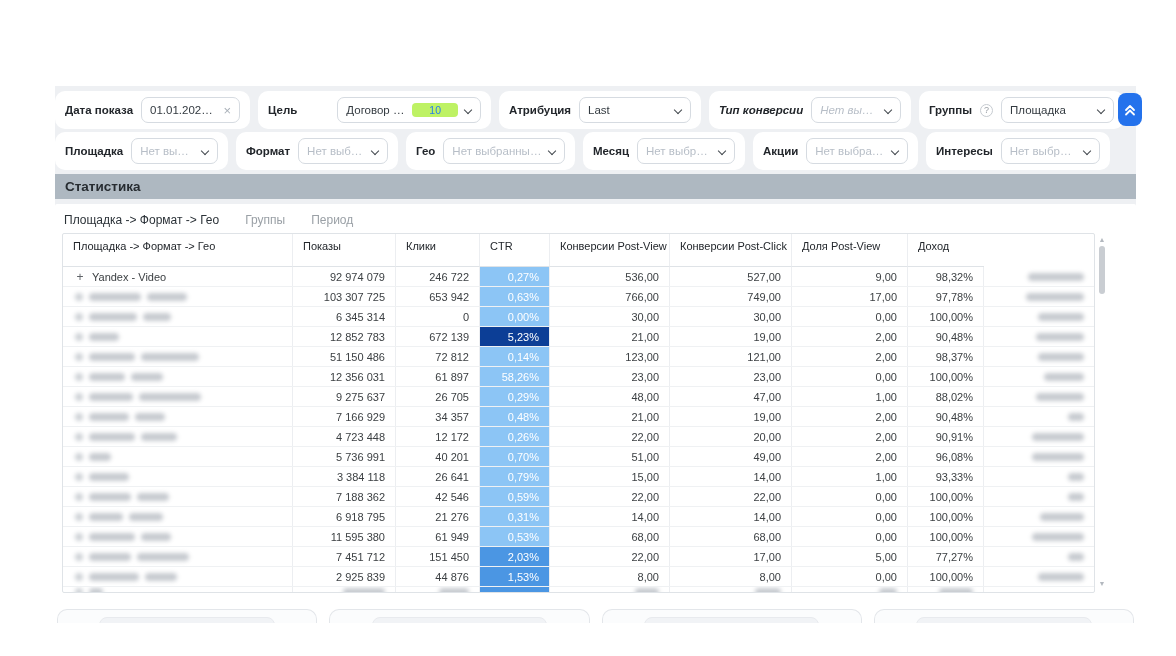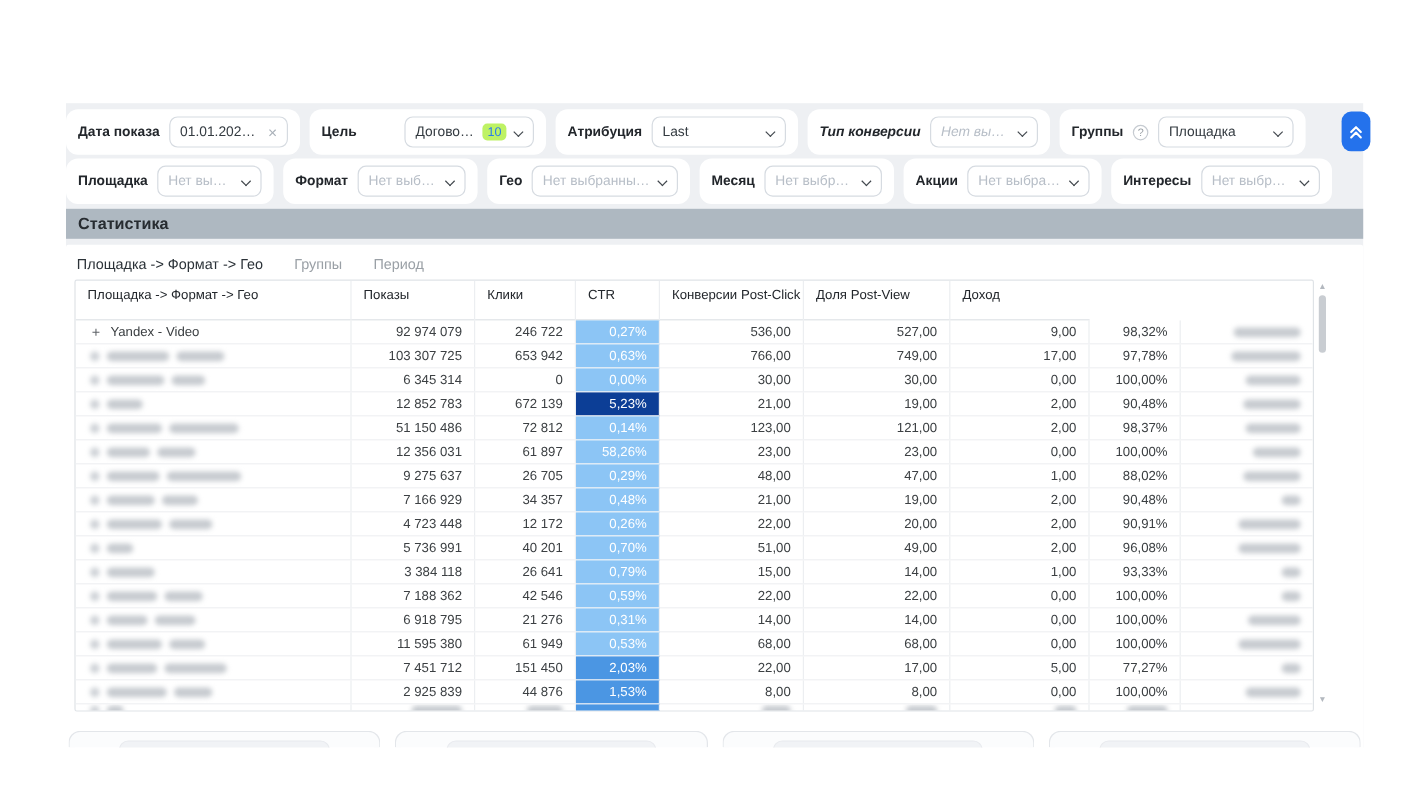--- a/index.html
+++ b/index.html
@@ -11,21 +11,21 @@
   
   .filter-row { position:absolute; left:0; display:flex; gap:8px; }
   .filter-row.r1 { top:5px; }
   .filter-row.r2 { top:46px; }
   .fcard { background:#fff; border-radius:10px; height:38px; display:flex; align-items:center; gap:8px; padding:0 10px; }
   .flabel { font-size:11.5px; font-weight:bold; color:#22262b; white-space:nowrap; }
   .fcontrol { flex:1; min-width:0; height:26px; border:1px solid #d6dbe1; border-radius:7px; background:#fff;
               display:flex; align-items:center; gap:6px; padding:0 8px; cursor:pointer; }
   .fvalue { flex:1; font-size:11.5px; color:#333a40; white-space:nowrap; overflow:hidden; text-overflow:ellipsis; }
   .fvalue.placeholder { color:#b7bec7; }
-  .fbadge { background:#bef264; color:#2b7de9; font-size:10.5px; border-radius:4px; padding:1px 4px; }
+  .fbadge { background:#bef264; color:#2b7de9; font-size:10.5px; border-radius:4px; padding:1px 17px; }
   .chev { width:8px; height:8px; flex:0 0 auto; position:relative; }
   .chev::before { content:""; position:absolute; left:1px; top:1px; width:5px; height:5px;
                   border-right:1.6px solid #42484e; border-bottom:1.6px solid #42484e; transform:rotate(45deg); }
   .xicon { color:#a9b0b8; font-size:13px; line-height:1; flex:0 0 auto; cursor:pointer; }
   .helpicon { width:13px; height:13px; border:1px solid #c6cbd1; border-radius:50%; color:#9aa0a6; font-size:9px;
               display:flex; align-items:center; justify-content:center; flex:0 0 auto; }
 
   .collapse-btn { position:absolute; left:1118px; top:67px; width:24px; height:33px; background:var(--accent,#2472ec);
                   border-radius:8px; display:flex; align-items:center; justify-content:center; cursor:pointer; }
 
@@ -79,21 +79,21 @@
   <div class="content">
 
     <div class="filter-row r1" id="filter-row-1">
         <div class="fcard" style="width: 195px;">
           <span class="flabel">Дата показа</span>
           <div class="fcontrol">
             <span class="fvalue">01.01.2024 - 30.11.2024</span>
             <span class="xicon">×</span>
           </div>
         </div>
-        <div class="fcard" style="width: 197px; gap: 40px;">
+        <div class="fcard" style="width: 233px; gap: 40px;">
           <span class="flabel">Цель</span>
           <div class="fcontrol">
             <span class="fvalue">Договор - ДГ, Договор - ...</span>
             <span class="fbadge">10</span>
             <span class="chev"></span>
           </div>
         </div>
         <div class="fcard" style="width: 202px;">
           <span class="flabel">Атрибуция</span>
           <div class="fcontrol">
@@ -171,20 +171,21 @@
           <div class="tab active">Площадка -&gt; Формат -&gt; Гео</div>
           <div class="tab">Группы</div>
           <div class="tab">Период</div>
         </div>
       <div class="tablewrap">
         <div class="trow thead" id="thead">
             <div class="cell">Площадка -&gt; Формат -&gt; Гео</div>
             <div class="cell">Показы</div>
             <div class="cell">Клики</div>
             <div class="cell">CTR</div>
+            <div class="cell">Конверсии Post-View</div>
             <div class="cell">Конверсии Post-Click</div>
             <div class="cell">Доля Post-View</div>
             <div class="cell">Доход</div>
           </div>
         <div id="tbody">
             <div class="trow drow">
               <div class="cell namecell">
                 <span class="plus">+</span>
                 <span>Yandex - Video</span>
               </div>

